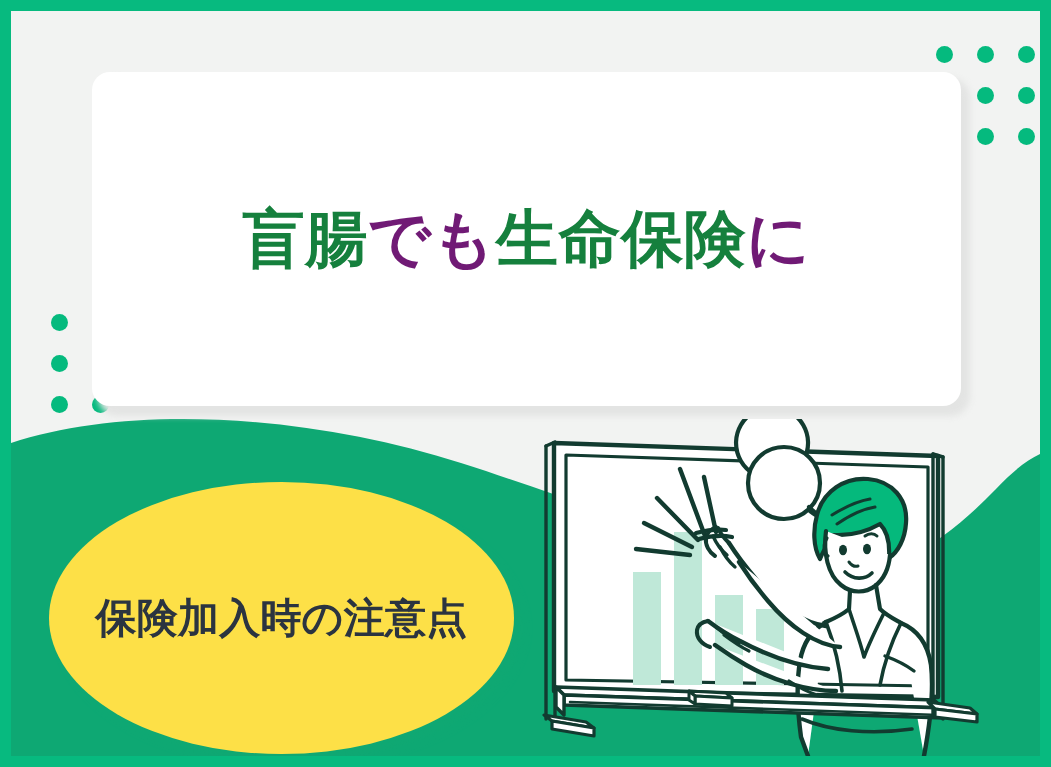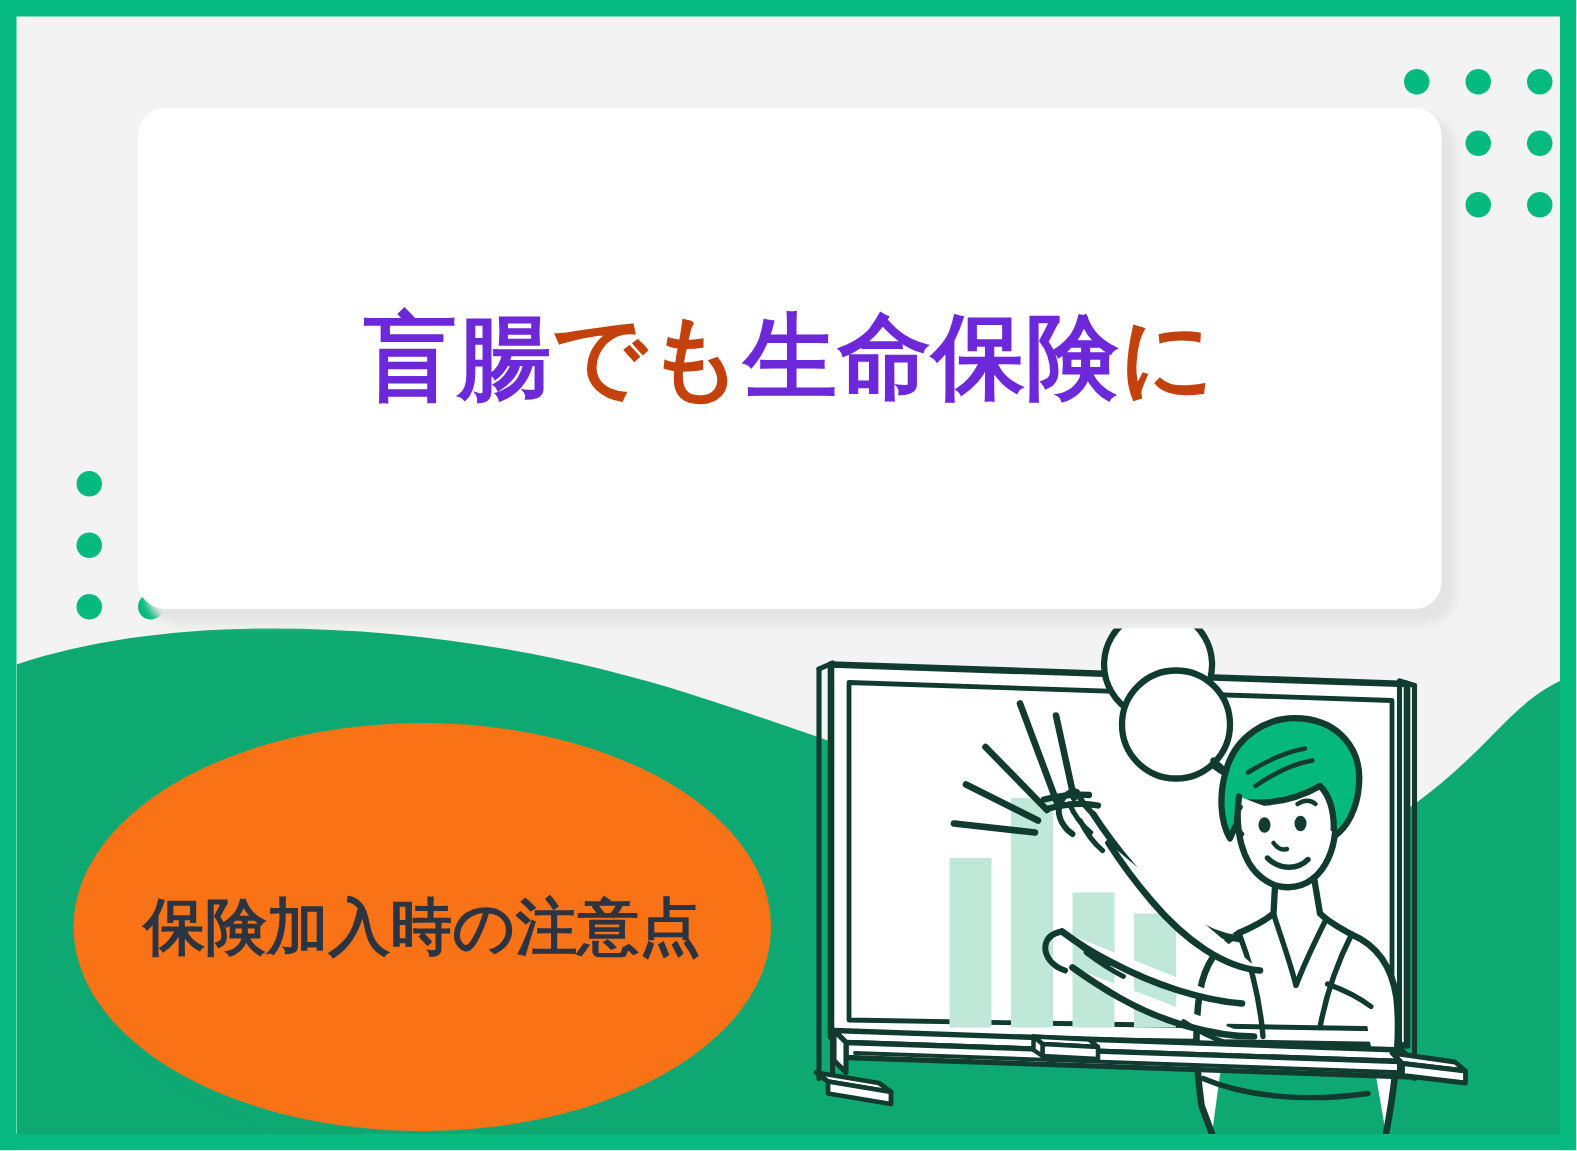--- a/index.html
+++ b/index.html
@@ -106,22 +106,22 @@
     justify-content: center;
   }
   .card-title {
     text-align: center;
     font-weight: bold;
     font-size: 62px;
     line-height: 1.36;
     letter-spacing: 0.01em;
     white-space: nowrap;
   }
-  .tint-pink  { color: #6d28d9; }
-  .tint-green { color: #c2410c; }
+  .tint-pink  { color: #15803d; }
+  .tint-green { color: #701a75; }
 
   
   .badge-shadow {
     position: absolute;
     left: 48px;
     top: 481px;
     width: 465px;
     height: 272px;
     border-radius: 50%;
     background: #11A873;
@@ -129,21 +129,21 @@
     filter: blur(4px);
     z-index: 9;
   }
   .badge {
     position: absolute;
     left: 38px;
     top: 471px;
     width: 465px;
     height: 272px;
     border-radius: 50%;
-    background: #f97316;
+    background: #fde047;
     z-index: 10;
     display: flex;
     align-items: center;
     justify-content: center;
   }
   .badge-text {
     text-align: center;
     color: #2B3440;
     font-weight: bold;
     font-size: 41px;

